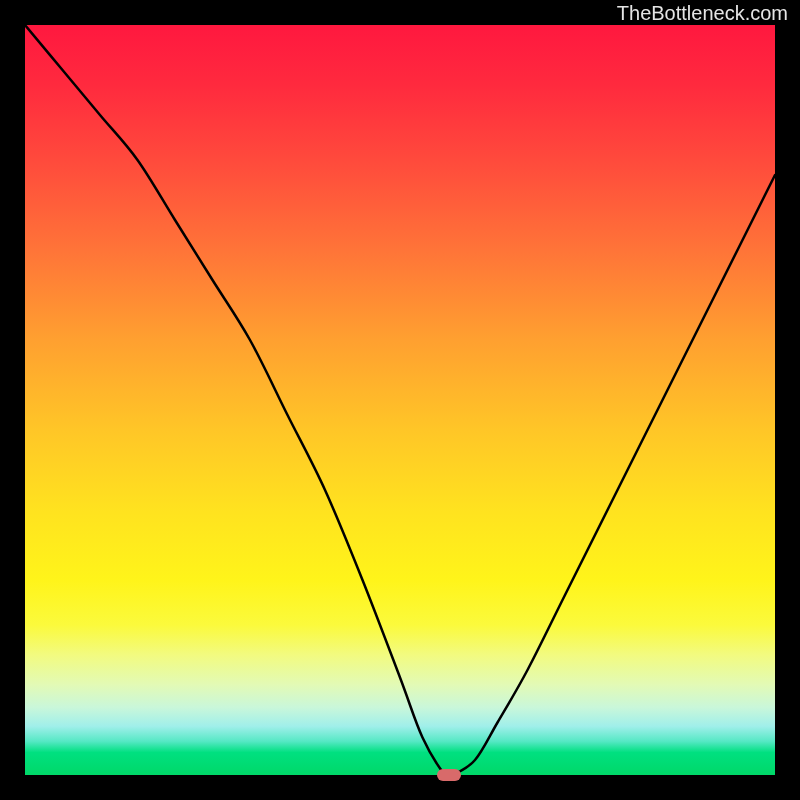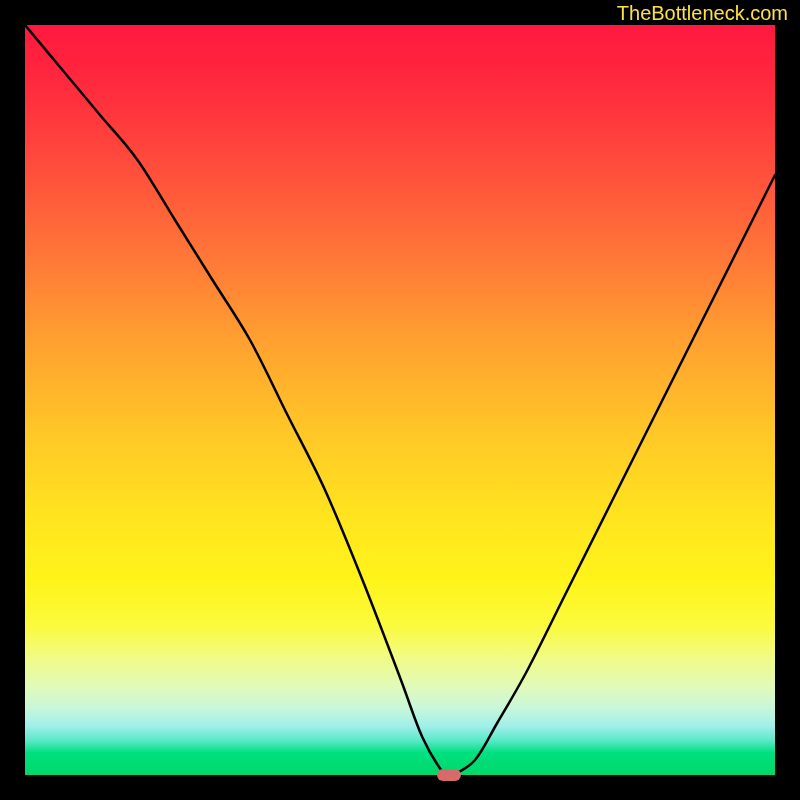--- a/index.html
+++ b/index.html
@@ -8,21 +8,21 @@
     width: 800px;
     height: 800px;
     background: #000;
     position: relative;
     font-family: Arial, sans-serif;
   }
   .watermark {
     position: absolute;
     top: 2px;
     right: 12px;
-    color: #fde047;
+    color: #e5e5e5;
     font-size: 20px;
     font-weight: 500;
     z-index: 10;
   }
   .plot-area {
     position: absolute;
     left: 25px;
     top: 25px;
     width: 750px;
     height: 750px;

